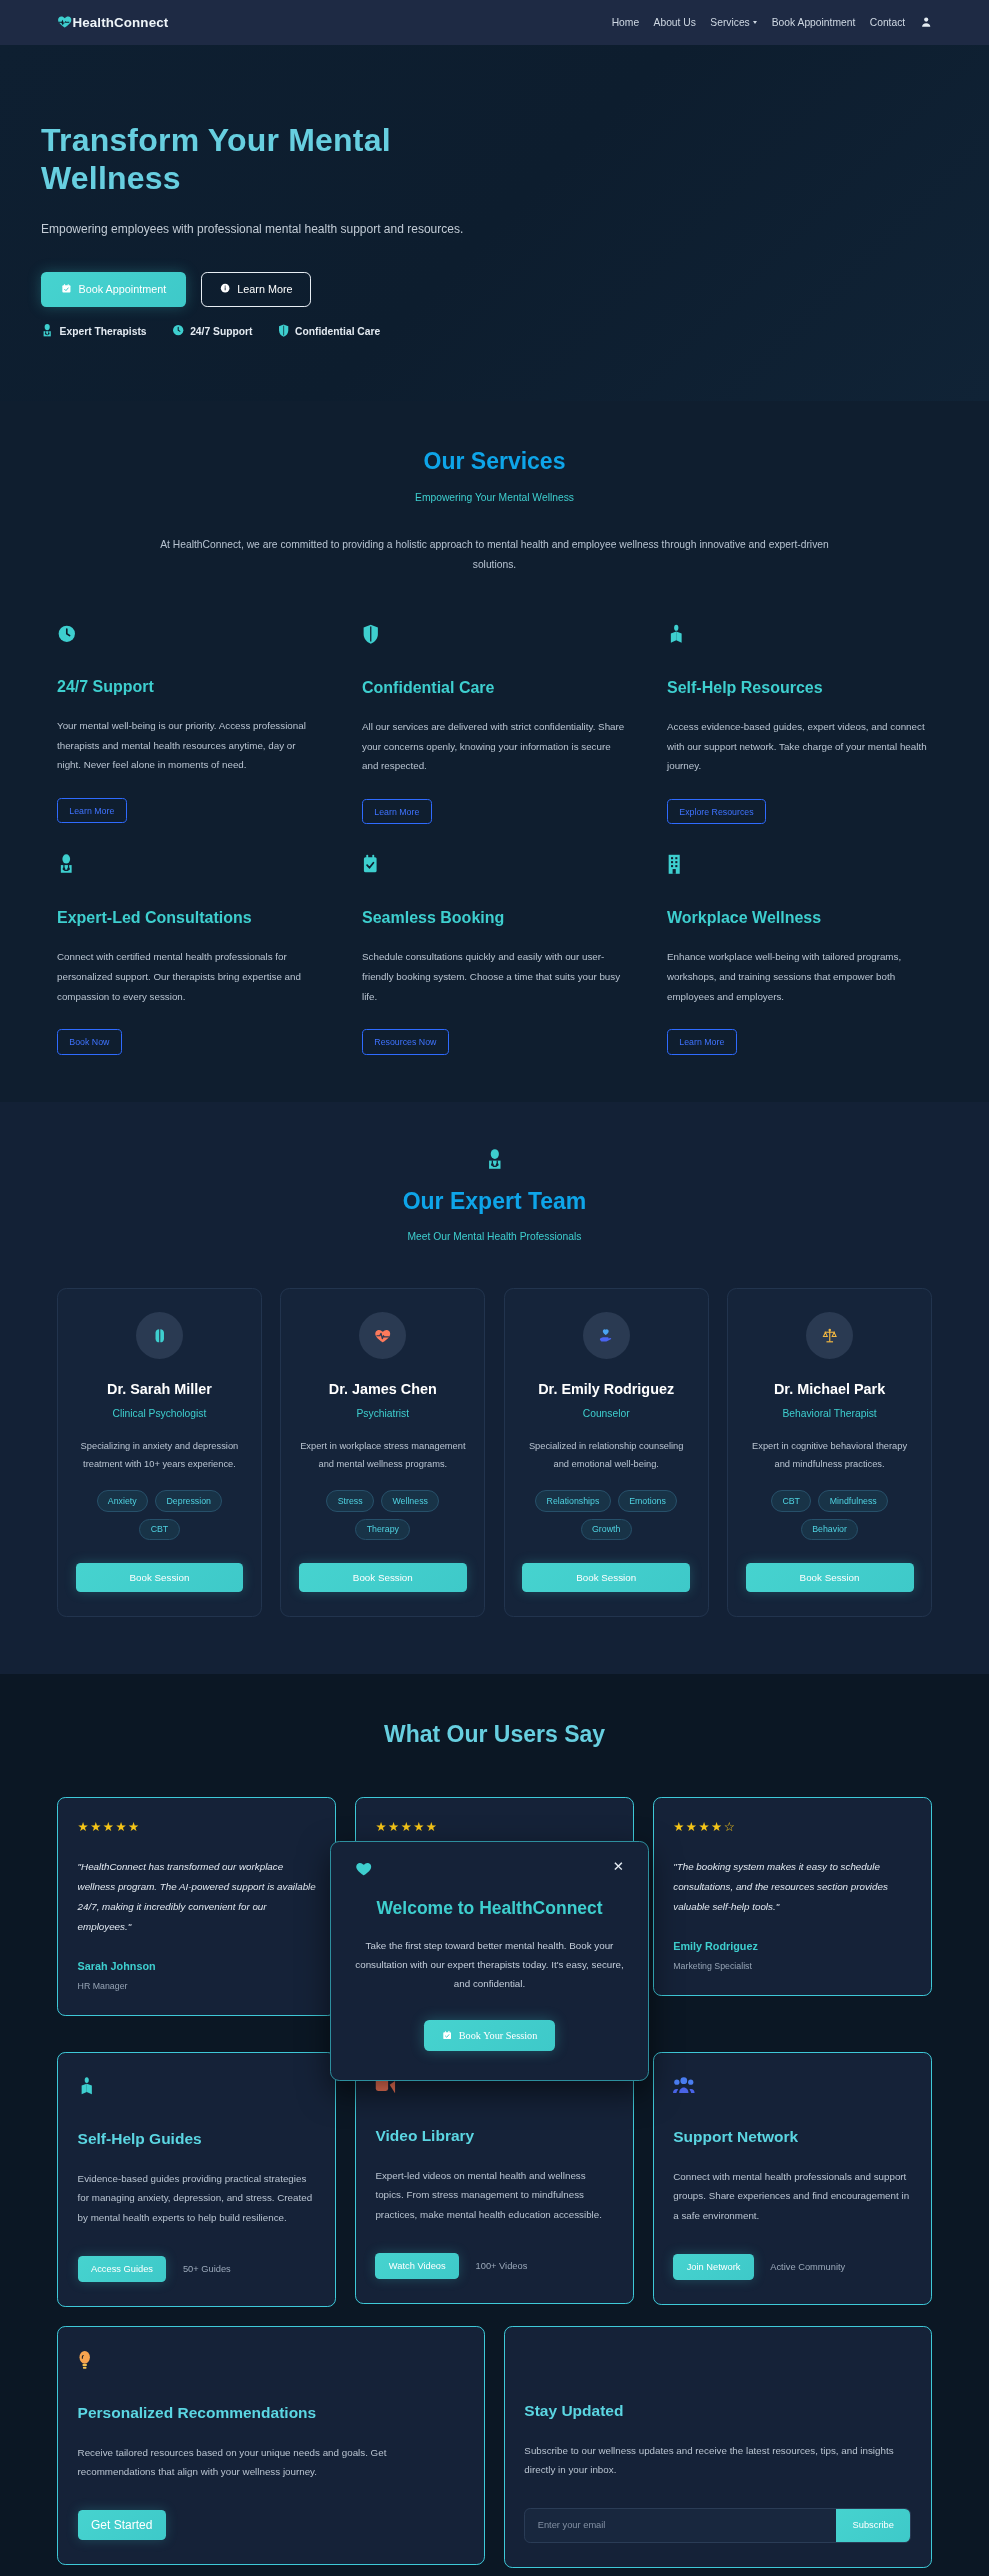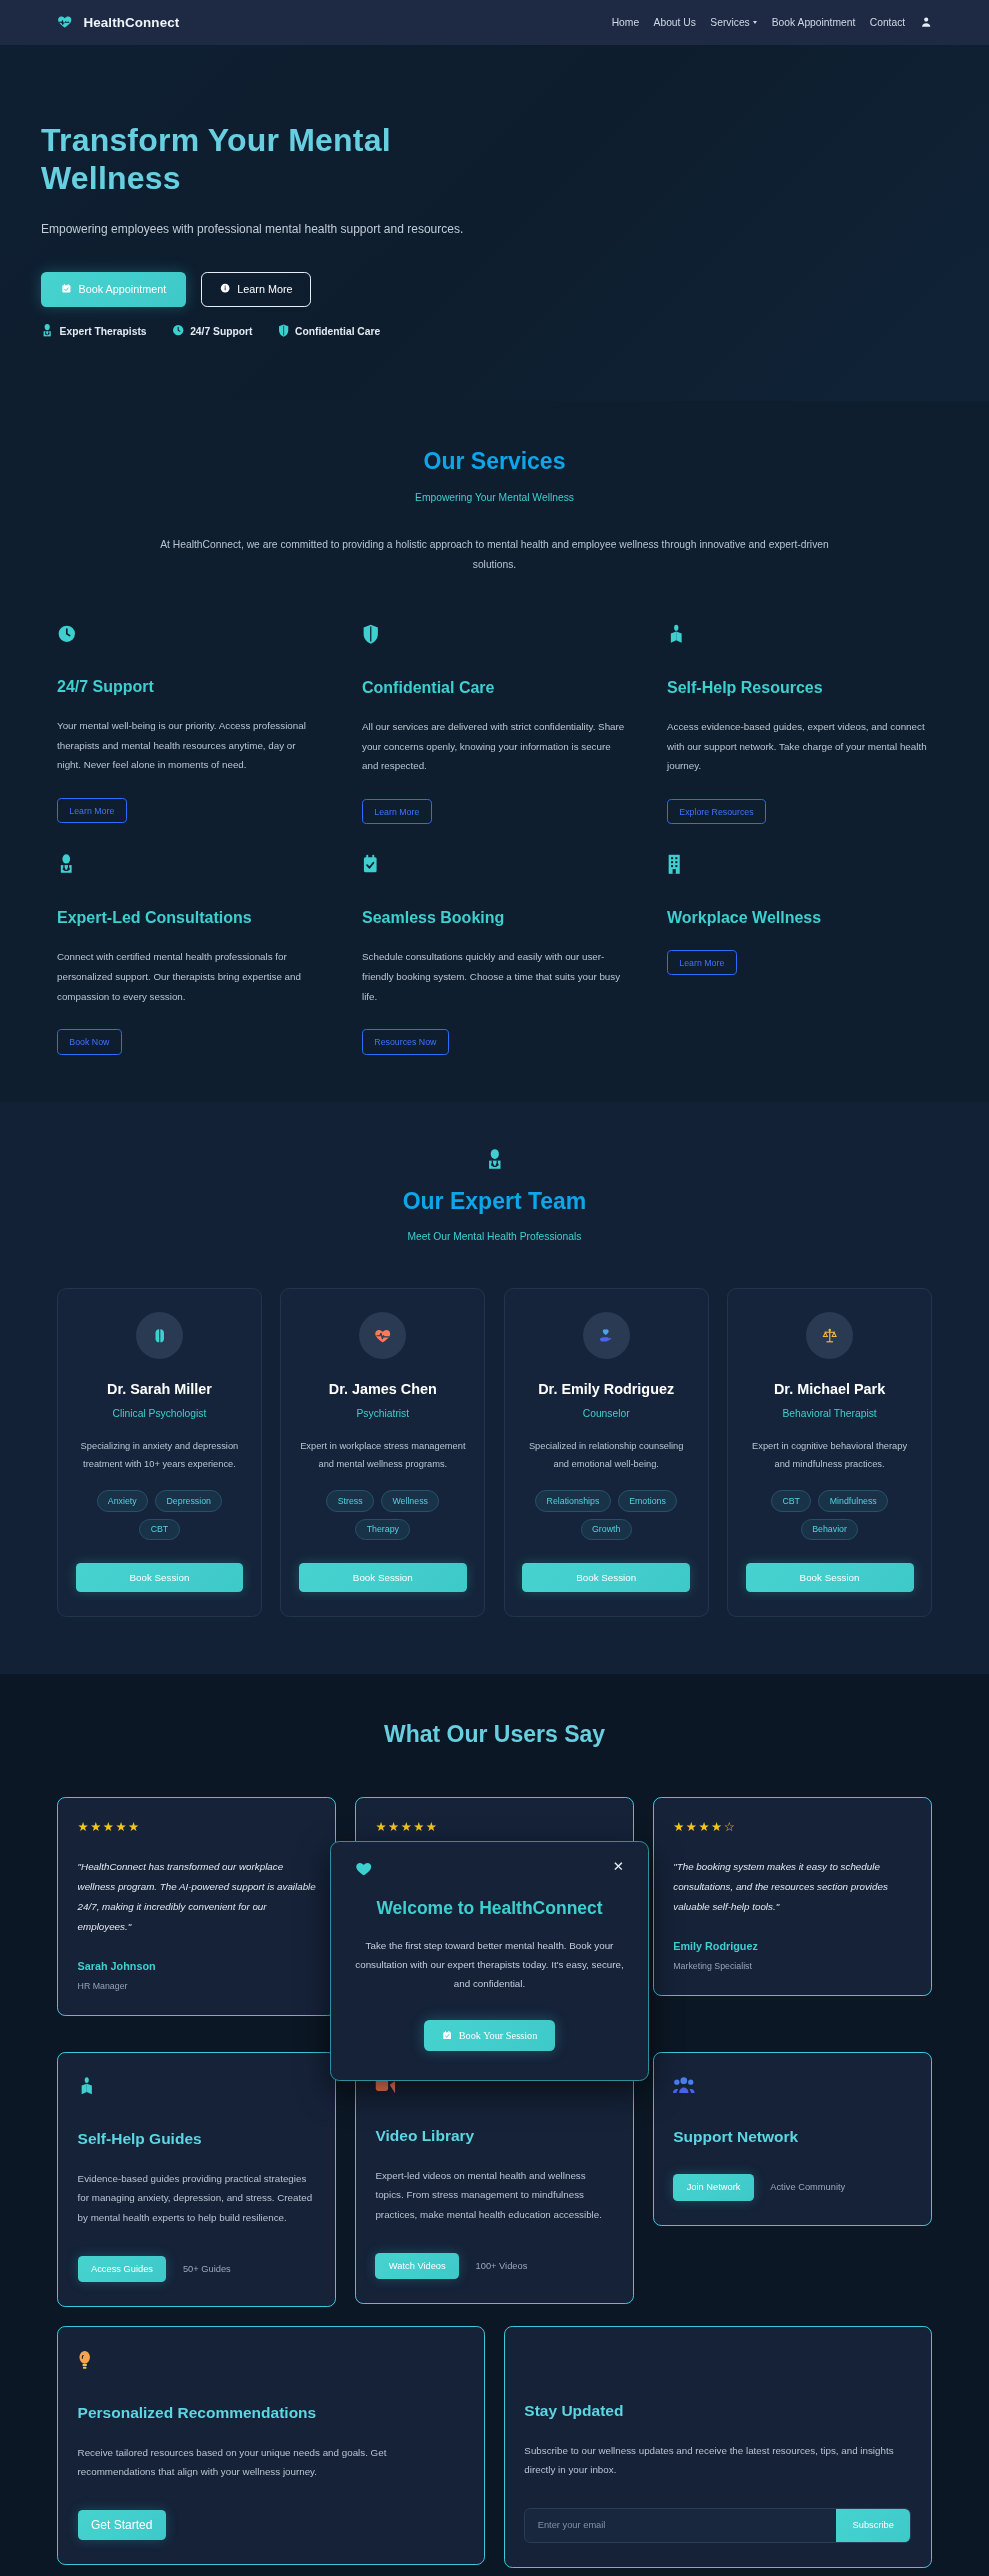--- a/index.html
+++ b/index.html
@@ -28,21 +28,21 @@
     overflow-x:hidden;
   }
   .wrap{ width:989px; margin:0 auto; position:relative; }
 
   
   .nav{
     height:45px; background:var(--navy-nav);
     display:flex; align-items:center; justify-content:space-between;
     padding:0 57px;
   }
-  .brand{ display:flex; align-items:center; gap:11px; }
+  .brand{ display:flex; align-items:center; gap:0; }
   .brand-name{ font-size:13.4px; font-weight:bold; color:#eef4f8; letter-spacing:0.1px; }
   .nav-links{ display:flex; align-items:center; gap:14.4px; }
   .nav-links a{ color:#cfd8e3; font-size:10.3px; text-decoration:none; }
   .nav-links .svc{ display:flex; align-items:center; gap:3.6px; }
   .caret{ width:0;height:0;border-left:2.6px solid transparent;border-right:2.6px solid transparent;border-top:3.1px solid #cfd8e3; display:inline-block; }
   .user-ic{ display:flex; align-items:center; }
 
   
   .hero{
     padding:77px 41px 62px;
@@ -357,20 +357,21 @@
                 <rect x="10.4" y="4" width="2.6" height="2.6"></rect>
                 <rect x="5" y="9" width="2.6" height="2.6"></rect>
                 <rect x="10.4" y="9" width="2.6" height="2.6"></rect>
                 <rect x="5" y="14" width="2.6" height="2.6"></rect>
                 <rect x="10.4" y="14" width="2.6" height="2.6"></rect>
                 <rect x="7" y="19" width="4" height="6"></rect>
               </g>
             </svg>
         </div>
         <div class="svc-h">Workplace Wellness</div>
+        <p class="svc-p">Enhance workplace well-being with tailored programs, workshops, and training sessions that empower both employees and employers.</p>
         <button class="svc-btn">Learn More</button>
       </div>
 
     </div>
   </div>
 
   <div class="team">
     <div class="team-ic">
       <svg width="19.6" height="21.6" viewBox="0 0 24 26">
           <ellipse cx="12" cy="6" rx="5" ry="6" fill="#3ecfcf"></ellipse>
@@ -552,20 +553,21 @@
           <svg width="21.6" height="18.5" viewBox="0 0 28 24">
               <circle cx="14" cy="6" r="4.4" fill="#4a7df0"></circle>
               <circle cx="5" cy="8" r="3.4" fill="#4a7df0"></circle>
               <circle cx="23" cy="8" r="3.4" fill="#4a7df0"></circle>
               <path fill="#4a64e8" d="M8 22c0-4 2.6-7 6-7s6 3 6 7z"></path>
               <path fill="#4a64e8" d="M0 22c0-3 2-5 4.6-5 .8 0 1.5.2 2.1.5C5.4 19 4.6 20.4 4.4 22z"></path>
               <path fill="#4a64e8" d="M28 22c0-3-2-5-4.6-5-.8 0-1.5.2-2.1.5 1.3 1.5 2.1 2.9 2.3 4.5z"></path>
             </svg>
         </div>
         <div class="res-h">Support Network</div>
+        <p class="res-p">Connect with mental health professionals and support groups. Share experiences and find encouragement in a safe environment.</p>
         <div class="res-foot">
           <button class="res-btn">Join Network</button>
           <span class="res-meta">Active Community</span>
         </div>
       </div>
 
     </div>
 
     <div class="duo-grid">
       <div class="duo-card">

